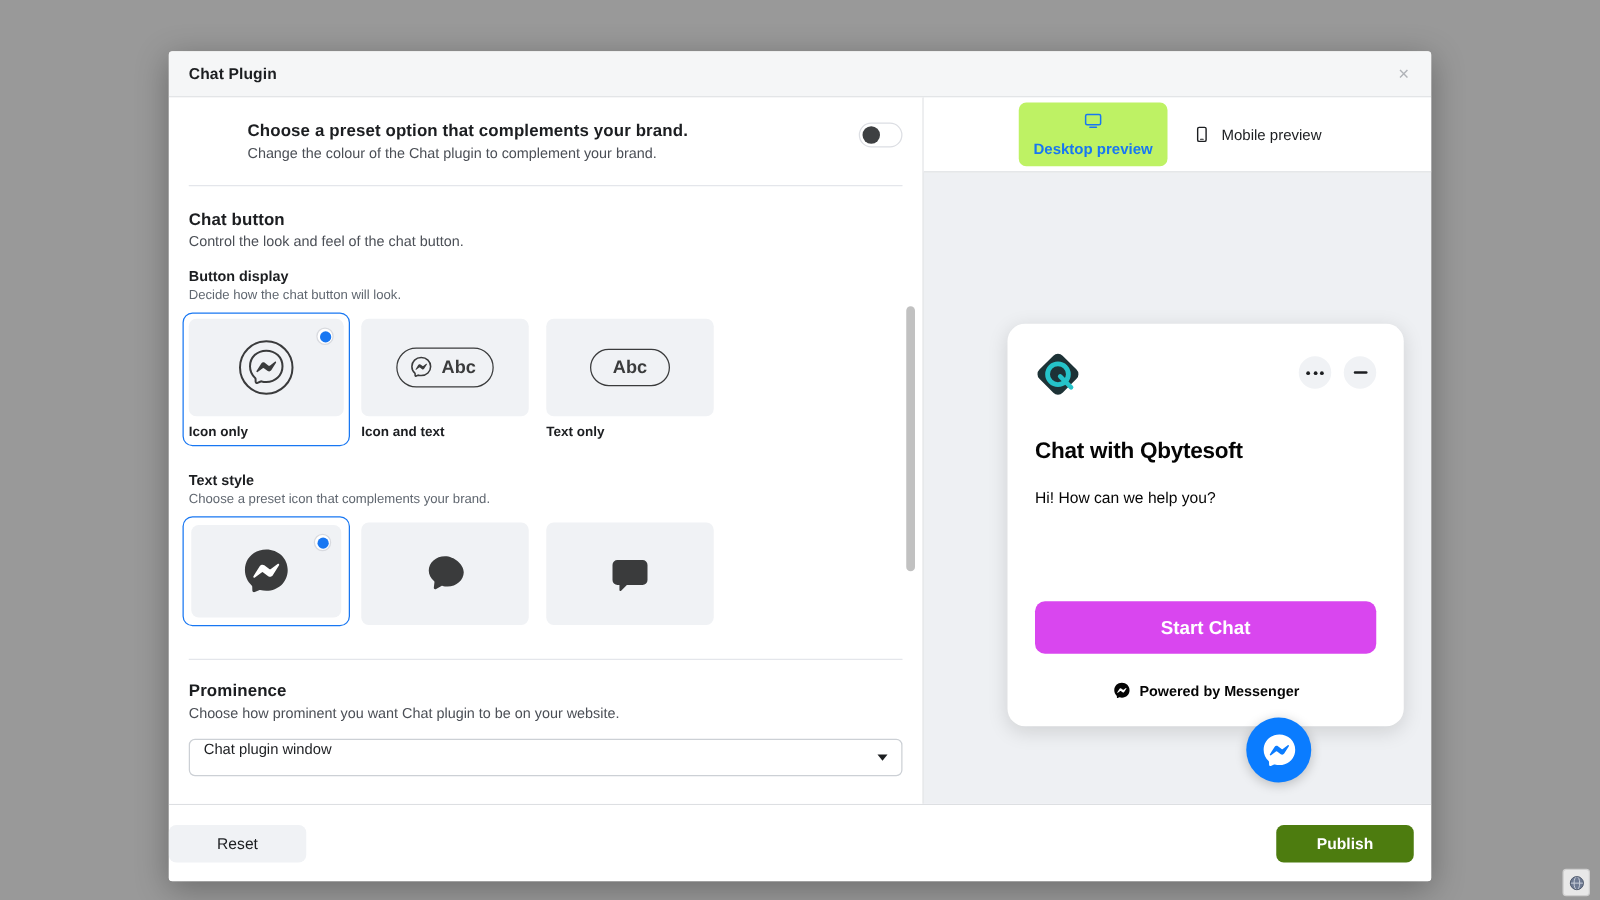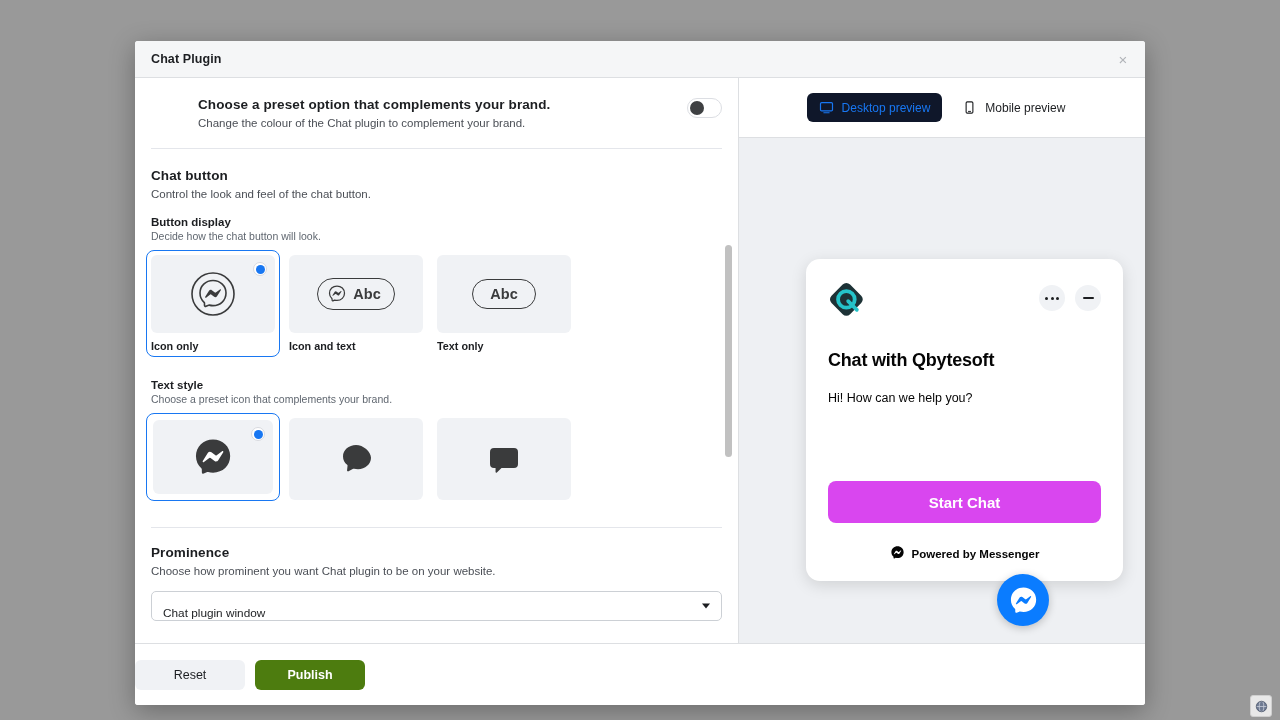--- a/index.html
+++ b/index.html
@@ -143,21 +143,21 @@
   .cards.style-cards .card-wrap.selected { padding: 6px; }
   .cards.style-cards .card-wrap.selected .card { height: 74px; }
 
   
   .select {
     margin-top: 12px;
     height: 30px;
     border: 1px solid #ccd0d5;
     border-radius: 5px;
     background: #fff;
-    display: flex; align-items: flex-end;
+    display: flex; align-items: flex-start;
     padding: 0 11px;
     font-size: 11.8px; color: #1c1e21;
     position: relative; cursor: pointer;
   }
   .select .caret {
     position: absolute; right: 11px; top: 50%;
     transform: translateY(-50%);
     width: 0; height: 0;
     border-left: 4.5px solid transparent;
     border-right: 4.5px solid transparent;
@@ -178,21 +178,21 @@
     display: flex; align-items: center; justify-content: center;
     gap: 8px;
     flex: 0 0 auto;
   }
   .ptab {
     display: flex; align-items: center; gap: 8px;
     padding: 7px 12px; border-radius: 6px;
     font-size: 12px; color: #1c1e21;
     cursor: pointer; font-weight: normal;
   }
-  .ptab.active { background: #0f172a; color: #1877f2; font-weight: normal; }
+  .ptab.active { background: #bef264; color: #1877f2; font-weight: bold; flex-direction: column; }
   .ptab svg { display: block; }
 
   .preview-stage { flex: 1 1 auto; position: relative; margin-top: 24px; }
 
   
   .chat-widget {
     position: absolute; left: 67px; top: 97px;
     width: 317px; height: 322px;
     background: #ffffff;
     border-radius: 14px;
@@ -239,21 +239,21 @@
     display: flex; align-items: center; justify-content: center;
     box-shadow: 0 2px 9px rgba(0,0,0,0.22);
     cursor: pointer;
   }
 
   
   .modal-footer {
     height: 62px; flex: 0 0 auto;
     background: #ffffff;
     border-top: 1px solid #dddfe2;
-    display: flex; align-items: center; justify-content: flex-start;
+    display: flex; align-items: center; justify-content: space-between;
     gap: 10px; padding-right: 14px;
   }
   .btn {
     height: 30px; border-radius: 6px;
     display: flex; align-items: center; justify-content: center;
     font-size: 12.5px; font-weight: bold; cursor: pointer;
     padding: 0 18px;
   }
   .btn-reset { background: #f0f2f5; color: #1c1e21; min-width: 110px; font-weight: normal; }
   .btn-publish { background: #4d7c0f; color: #ffffff; min-width: 110px; }

